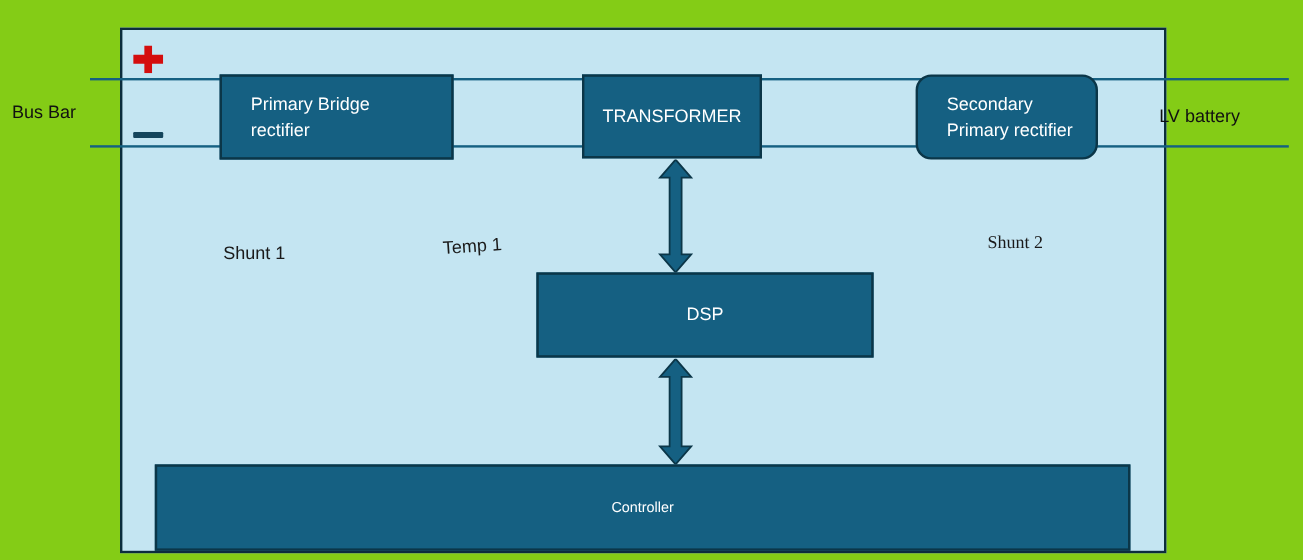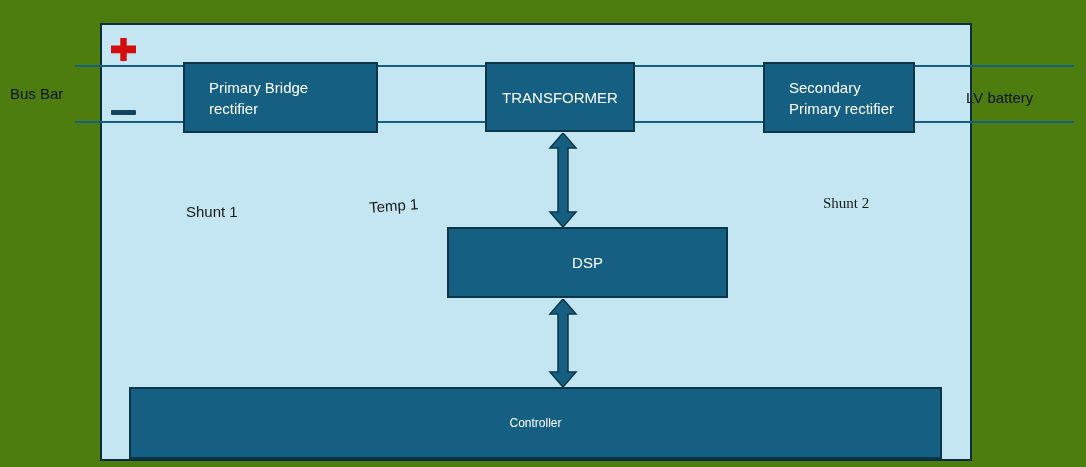--- a/index.html
+++ b/index.html
@@ -5,21 +5,21 @@
   html, body {
     margin: 0;
     padding: 0;
     background: #ffffff;
     font-family: "Liberation Sans", sans-serif;
   }
   .stage {
     position: relative;
     width: 1086px;
     height: 467px;
-    background: #4d7c0f;
+    background: #84cc16;
     overflow: hidden;
   }
   .enclosure {
     position: absolute;
     left: 100px;
     top: 23px;
     width: 868px;
     height: 434px;
     background: #C4E5F2;
     border: 2.5px solid #0C2D3D;
@@ -42,21 +42,21 @@
     font-size: 15px;
     display: flex;
     flex-direction: column;
     justify-content: center;
     line-height: 21px;
   }
   .block.centered { align-items: center; text-align: center; }
   .block.left-text { padding-left: 24px; align-items: flex-start; text-align: left; }
   .block-primary   { left: 183px; top: 62px;  width: 195px; height: 71px; }
   .block-transformer { left: 485px; top: 62px; width: 150px; height: 70px; }
-  .block-secondary { left: 763px; top: 62px;  width: 152px; height: 71px; }
+  .block-secondary { left: 763px; top: 62px;  width: 152px; height: 71px; border-radius: 13px; }
   .block-dsp       { left: 447px; top: 227px; width: 281px; height: 71px; }
   .block-controller{ left: 129px; top: 387px; width: 813px; height: 72px; font-size: 12px; }
   .ext-label {
     position: absolute;
     color: #111111;
     font-size: 15px;
     white-space: nowrap;
   }
   .lbl-bus-bar   { left: 10px;  top: 85px; }
   .lbl-lv-battery{ left: 966px; top: 89px; }

